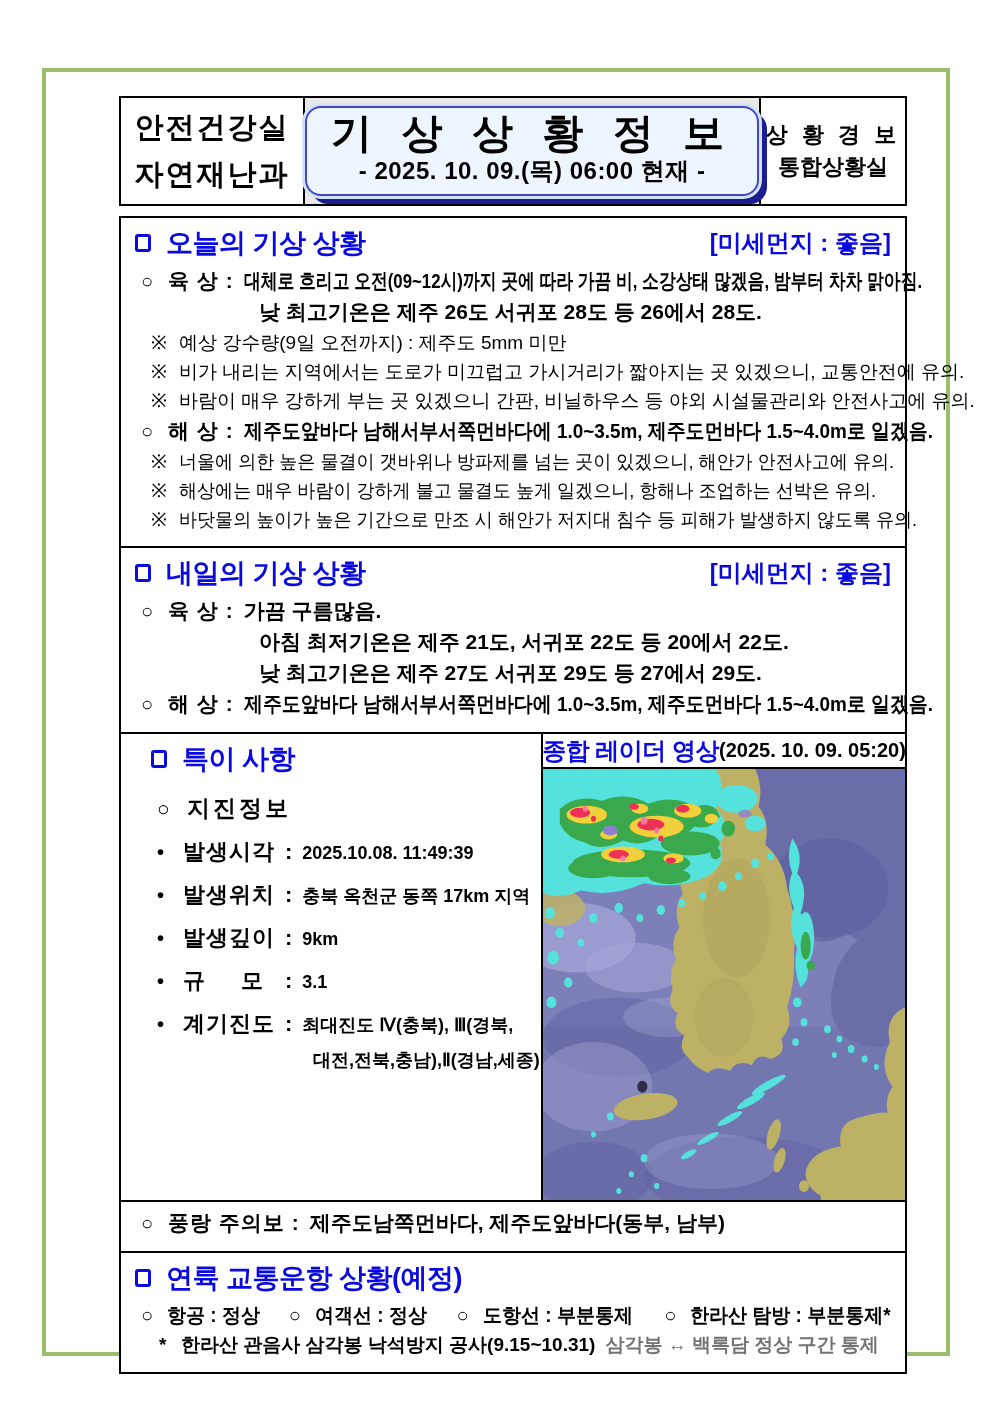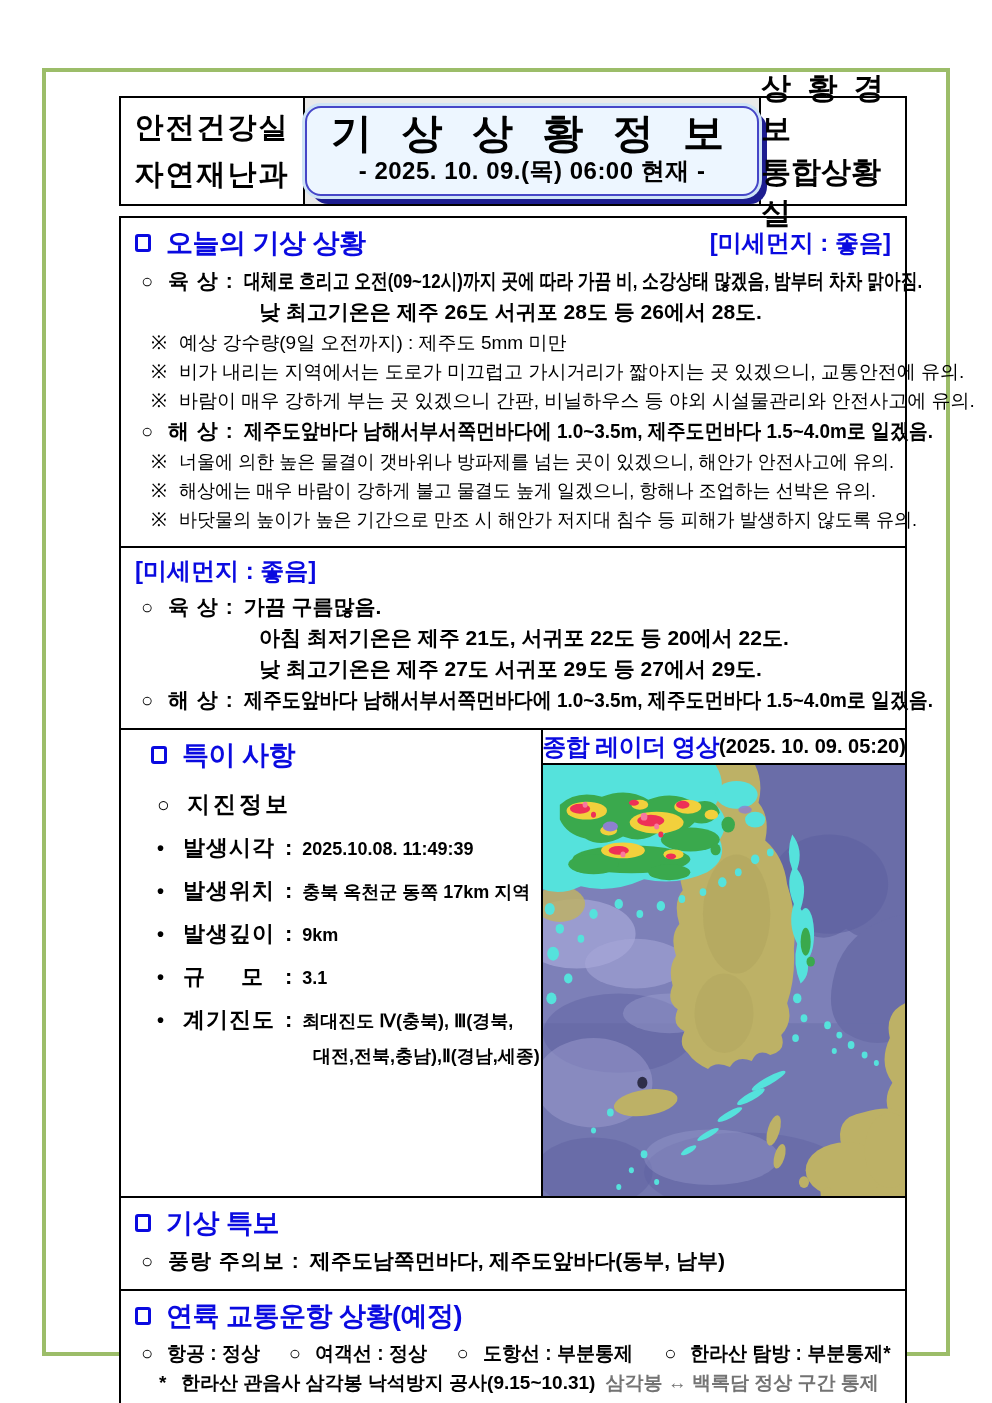--- a/index.html
+++ b/index.html
@@ -8,21 +8,21 @@
   .frame { position:absolute; left:42px; top:68px; width:908px; height:1288px; border:4px solid #9cbd69; }
   .content { position:absolute; left:25px; top:24px; width:788px;margin-left:48px; }
 
   
   .hdr { display:flex; border:2px solid #000; height:110px; background:#fff; }
   .h-left { width:212px; border-right:2px solid #000; display:flex; flex-direction:column; justify-content:center; align-items:center; gap:7px; font-size:29px; font-weight:bold; letter-spacing:2px; }
   .h-center { flex:1; background:#e9e9e9; border-right:2px solid #000; display:flex; align-items:center; justify-content:center; }
   .title-box { background:#edf6ff; border:2px solid #4646c8; border-radius:16px; box-shadow:0 0 0 3px #cfe4f6, 7px 7px 0 1px #1d1d90; padding:3px 24px 7px; text-align:center; }
   .tb-title { font-size:41px; font-weight:bold; letter-spacing:9px; line-height:1.08; white-space:nowrap; }
   .tb-sub { font-size:24px; font-weight:bold; letter-spacing:0.5px; white-space:nowrap; }
-  .h-right { width:166px; display:flex; flex-direction:column; justify-content:center; align-items:center; gap:2px; font-size:30px; font-weight:bold; }
+  .h-right { width:166px; display:flex; flex-direction:column; justify-content:center; align-items:center; gap:2px; font-size:22px; font-weight:bold; }
   .ls4 { letter-spacing:4px; }
 
   
   .sections { margin-top:10px; border:2px solid #000; background:#fff; }
   .sec { border-top:2px solid #000; padding:4px 6px 11px 8px; }
   .sec:first-child { border-top:none; }
   .sec-head { display:flex; justify-content:space-between; align-items:center; padding:3px 8px 3px 6px; }
   .sec-title { color:#0a0ae0; font-size:27px; font-weight:bold; display:flex; align-items:center; letter-spacing:-0.5px; white-space:nowrap; }
   .sq { width:16px; height:18px; border:3px solid #0a0ae0; border-radius:3px; margin-right:15px; display:inline-block; flex:none; }
   .badge { color:#0a0ae0; font-size:24px; font-weight:bold; white-space:nowrap; }
@@ -134,20 +134,24 @@
             <span class="fit sx95">해상에는 매우 바람이 강하게 불고 물결도 높게 일겠으니, 항해나 조업하는 선박은 유의.</span>
           </div>
           <div class="row note">
             <span class="nm">※</span>
             <span class="fit sx95">바닷물의 높이가 높은 기간으로 만조 시 해안가 저지대 침수 등 피해가 발생하지 않도록 유의.</span>
           </div>
         </div>
 
         <div class="sec">
           <div class="sec-head">
+            <div class="sec-title">
+              <span class="sq"></span>
+              <span>내일의 기상 상황</span>
+            </div>
             <div class="badge">[미세먼지 : 좋음]</div>
           </div>
           <div class="row">
             <span class="mk">○</span>
             <span class="lbl">육 상 :</span>
             <span class="fit">가끔 구름많음.</span>
           </div>
           <div class="row cont">
             <span class="fit">아침 최저기온은 제주 21도, 서귀포 22도 등 20에서 22도.</span>
           </div>
@@ -334,26 +338,20 @@
                   <ellipse cx="80" cy="62" rx="9" ry="5"></ellipse>
                   <ellipse cx="240" cy="45" rx="8" ry="4" opacity="0.8"></ellipse>
                 </g>
                 <circle cx="118" cy="320" r="6" fill="#2e2e48"></circle>
               </svg>
             </div>
           </div>
         </div>
 
         <div class="sec">
-          <div class="sec-head">
-            <div class="sec-title">
-              <span class="sq"></span>
-              <span>기상 특보</span>
-            </div>
-          </div>
           <div class="row">
             <span class="mk">○</span>
             <span class="lbl">풍랑 주의보 :</span>
             <span class="fit">제주도남쪽먼바다, 제주도앞바다(동부, 남부)</span>
           </div>
         </div>
 
         <div class="sec">
           <div class="sec-head">
             <div class="sec-title">

